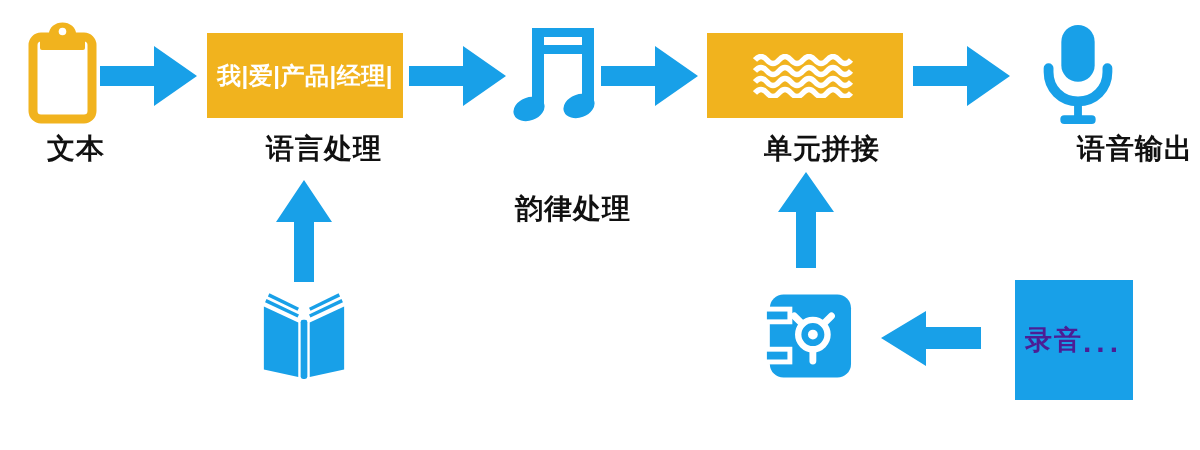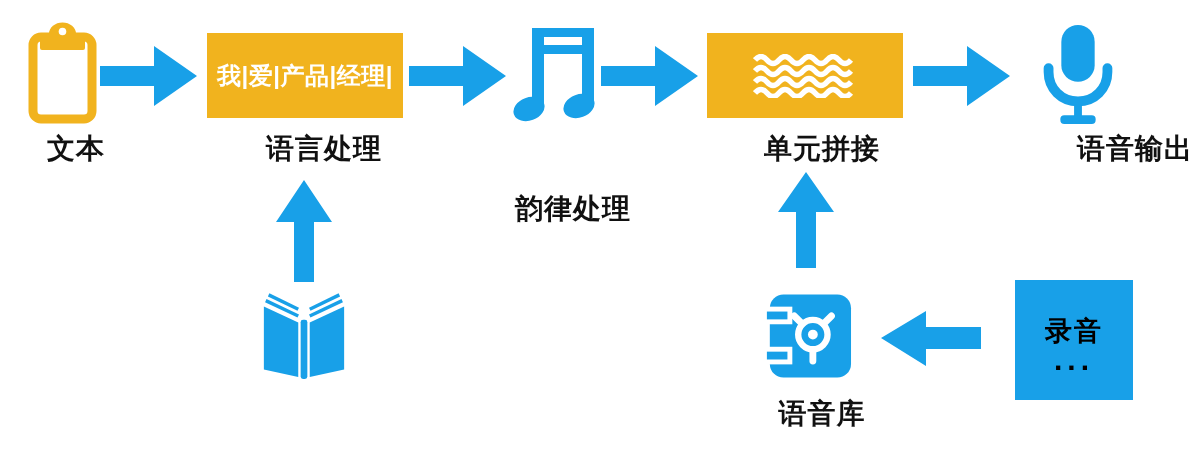--- a/index.html
+++ b/index.html
@@ -14,22 +14,22 @@
   .lbl{
     position:absolute;font-weight:bold;font-size:28px;color:var(--text);
     text-align:center;letter-spacing:1px;white-space:nowrap;padding-left:16px;
   }
   .ybox{
     position:absolute;background:var(--yellow);
     display:flex;align-items:center;justify-content:center;
   }
   .seg-text{color:#fff;font-size:24px;font-weight:bold;letter-spacing:0.5px;white-space:nowrap;}
   .record-box{
-    position:absolute;background:var(--blue);color:#000000;
-    display:flex;flex-direction:column;align-items:center;justify-content:center;
+    position:absolute;background:var(--blue);color:#4c1d95;
+    display:flex;flex-direction:row;align-items:center;justify-content:center;
   }
   .record-label{font-size:27px;font-weight:bold;letter-spacing:2px;}
   .record-dots{font-size:30px;font-weight:bold;letter-spacing:5px;line-height:14px;margin-top:4px;}
   svg{display:block;}
 </style>
 </head>
 <body>
 
 <div class="canvas">
 
@@ -128,21 +128,20 @@
       <rect x="2.5" y="16" width="26" height="13" fill="var(--blue)" stroke="#fff" stroke-width="5"></rect>
       <rect x="2.5" y="57" width="26" height="13" fill="var(--blue)" stroke="#fff" stroke-width="5"></rect>
       <circle cx="52" cy="42" r="15" fill="none" stroke="#fff" stroke-width="6.5"></circle>
       <circle cx="52" cy="42" r="5" fill="#fff"></circle>
       <line x1="41" y1="31" x2="33" y2="23" stroke="#fff" stroke-width="7" stroke-linecap="round"></line>
       <line x1="63" y1="31" x2="71" y2="23" stroke="#fff" stroke-width="7" stroke-linecap="round"></line>
       <line x1="52" y1="59" x2="52" y2="69" stroke="#fff" stroke-width="7" stroke-linecap="round"></line>
     </svg>
   </div>
 
-  <div class="lbl" style="left:706px;top:395px;width:200px;">语音库</div>
 
   <svg class="abs" style="left:880px;top:310px;" width="102" height="57" viewBox="0 0 102 57">
     <polygon points="1,28 46,1 46,17 101,17 101,39 46,39 46,56" fill="var(--blue)"></polygon>
   </svg>
 
   <div class="record-box" style="left:1015px;top:280px;width:118px;height:120px;">
     <span class="record-label">录音</span>
     <span class="record-dots">...</span>
   </div>
 

